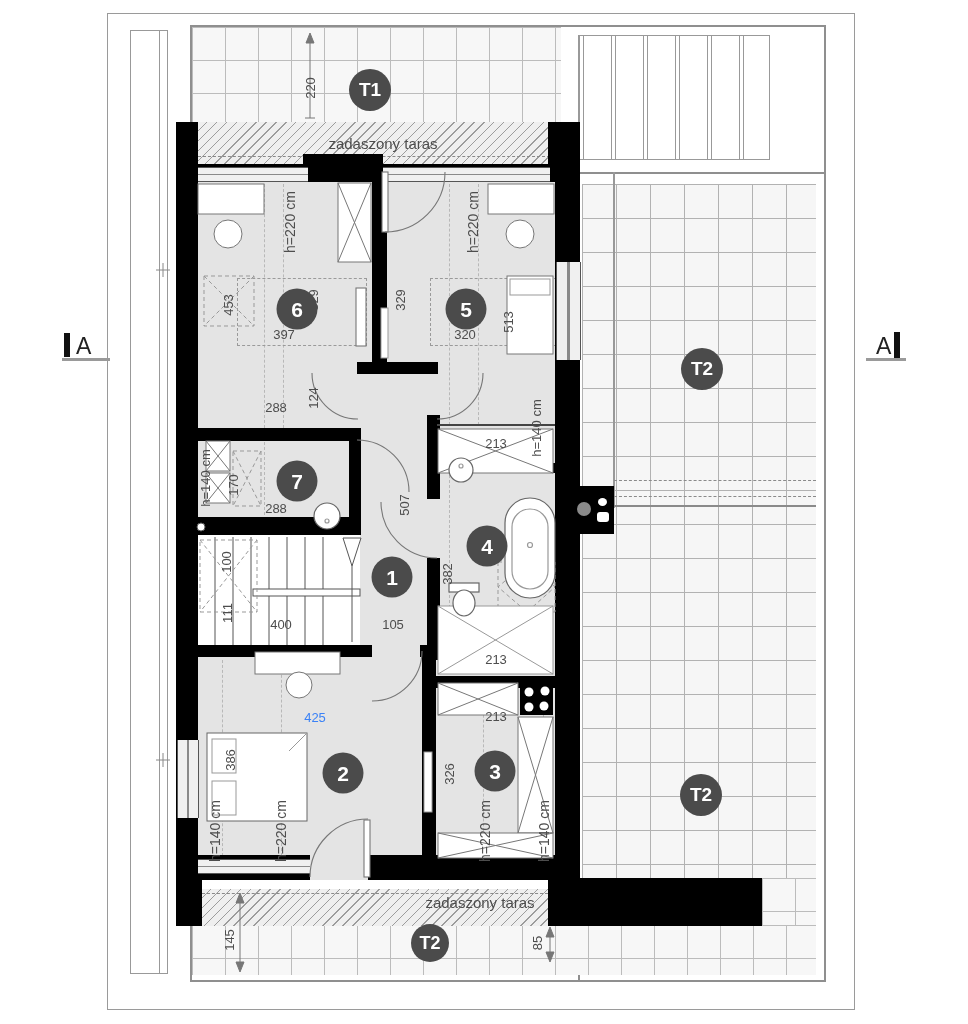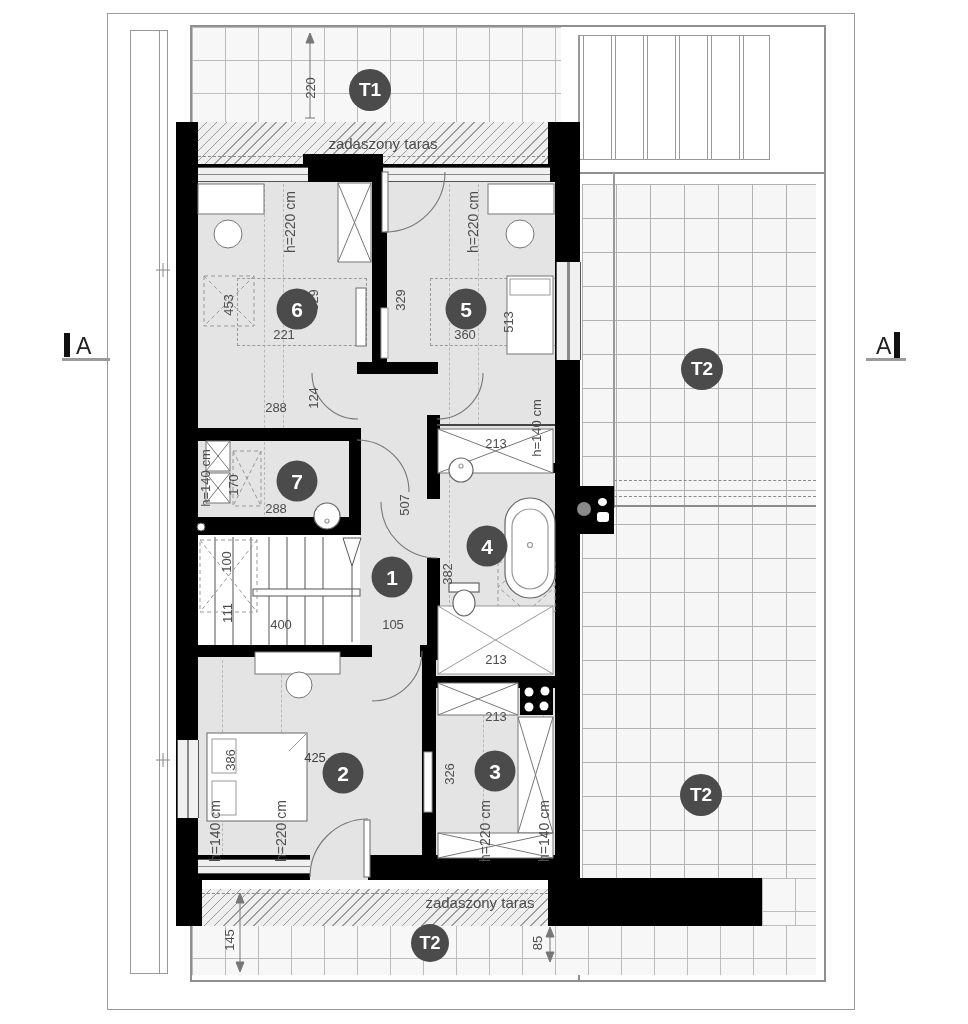--- a/index.html
+++ b/index.html
@@ -278,38 +278,38 @@
   <div id="texts-layer">
       <div class="dim" style="left: 383px; top: 143px; font-size: 15px; color: rgb(77, 77, 77); transform: translate(-50%, -50%) rotate(0deg);">zadaszony taras</div>
       <div class="dim" style="left: 480px; top: 902px; font-size: 15px; color: rgb(77, 77, 77); transform: translate(-50%, -50%) rotate(0deg);">zadaszony taras</div>
       <div class="dim" style="left: 310px; top: 88px; font-size: 13px; color: rgb(77, 77, 77); transform: translate(-50%, -50%) rotate(-90deg);">220</div>
       <div class="dim" style="left: 290px; top: 222px; font-size: 14px; color: rgb(77, 77, 77); transform: translate(-50%, -50%) rotate(-90deg);">h=220 cm</div>
       <div class="dim" style="left: 473px; top: 222px; font-size: 14px; color: rgb(77, 77, 77); transform: translate(-50%, -50%) rotate(-90deg);">h=220 cm</div>
       <div class="dim" style="left: 313px; top: 300px; font-size: 13px; color: rgb(77, 77, 77); transform: translate(-50%, -50%) rotate(-90deg);">329</div>
       <div class="dim" style="left: 400px; top: 300px; font-size: 13px; color: rgb(77, 77, 77); transform: translate(-50%, -50%) rotate(-90deg);">329</div>
       <div class="dim" style="left: 228px; top: 305px; font-size: 13px; color: rgb(77, 77, 77); transform: translate(-50%, -50%) rotate(-90deg);">453</div>
       <div class="dim" style="left: 508px; top: 322px; font-size: 13px; color: rgb(77, 77, 77); transform: translate(-50%, -50%) rotate(-90deg);">513</div>
-      <div class="dim" style="left: 284px; top: 334px; font-size: 13px; color: rgb(77, 77, 77); transform: translate(-50%, -50%) rotate(0deg);">221</div>
-      <div class="dim" style="left: 465px; top: 334px; font-size: 13px; color: rgb(77, 77, 77); transform: translate(-50%, -50%) rotate(0deg);">360</div>
+      <div class="dim" style="left: 284px; top: 334px; font-size: 13px; color: rgb(77, 77, 77); transform: translate(-50%, -50%) rotate(0deg);">397</div>
+      <div class="dim" style="left: 465px; top: 334px; font-size: 13px; color: rgb(77, 77, 77); transform: translate(-50%, -50%) rotate(0deg);">320</div>
       <div class="dim" style="left: 313px; top: 398px; font-size: 13px; color: rgb(77, 77, 77); transform: translate(-50%, -50%) rotate(-90deg);">124</div>
       <div class="dim" style="left: 276px; top: 407px; font-size: 13px; color: rgb(77, 77, 77); transform: translate(-50%, -50%) rotate(0deg);">288</div>
       <div class="dim" style="left: 496px; top: 443px; font-size: 13px; color: rgb(77, 77, 77); transform: translate(-50%, -50%) rotate(0deg);">213</div>
       <div class="dim" style="left: 536px; top: 428px; font-size: 13px; color: rgb(77, 77, 77); transform: translate(-50%, -50%) rotate(-90deg);">h=140 cm</div>
       <div class="dim" style="left: 205px; top: 478px; font-size: 13px; color: rgb(77, 77, 77); transform: translate(-50%, -50%) rotate(-90deg);">h=140 cm</div>
       <div class="dim" style="left: 233px; top: 485px; font-size: 13px; color: rgb(77, 77, 77); transform: translate(-50%, -50%) rotate(-90deg);">170</div>
       <div class="dim" style="left: 276px; top: 508px; font-size: 13px; color: rgb(77, 77, 77); transform: translate(-50%, -50%) rotate(0deg);">288</div>
       <div class="dim" style="left: 404px; top: 505px; font-size: 13px; color: rgb(77, 77, 77); transform: translate(-50%, -50%) rotate(-90deg);">507</div>
       <div class="dim" style="left: 447px; top: 574px; font-size: 13px; color: rgb(77, 77, 77); transform: translate(-50%, -50%) rotate(-90deg);">382</div>
       <div class="dim" style="left: 226px; top: 562px; font-size: 13px; color: rgb(77, 77, 77); transform: translate(-50%, -50%) rotate(-90deg);">100</div>
       <div class="dim" style="left: 227px; top: 613px; font-size: 13px; color: rgb(77, 77, 77); transform: translate(-50%, -50%) rotate(-90deg);">111</div>
       <div class="dim" style="left: 281px; top: 624px; font-size: 13px; color: rgb(77, 77, 77); transform: translate(-50%, -50%) rotate(0deg);">400</div>
       <div class="dim" style="left: 393px; top: 624px; font-size: 13px; color: rgb(77, 77, 77); transform: translate(-50%, -50%) rotate(0deg);">105</div>
       <div class="dim" style="left: 496px; top: 659px; font-size: 13px; color: rgb(77, 77, 77); transform: translate(-50%, -50%) rotate(0deg);">213</div>
       <div class="dim" style="left: 496px; top: 716px; font-size: 13px; color: rgb(77, 77, 77); transform: translate(-50%, -50%) rotate(0deg);">213</div>
-      <div class="dim" style="left: 315px; top: 757px; font-size: 13px; color: #404040; transform: translate(-50%, -50%) rotate(0deg);">425</div>
+      <div class="dim" style="left: 315px; top: 717px; font-size: 13px; color: #3b82f6; transform: translate(-50%, -50%) rotate(0deg);">425</div>
       <div class="dim" style="left: 230px; top: 760px; font-size: 13px; color: rgb(77, 77, 77); transform: translate(-50%, -50%) rotate(-90deg);">386</div>
       <div class="dim" style="left: 449px; top: 774px; font-size: 13px; color: rgb(77, 77, 77); transform: translate(-50%, -50%) rotate(-90deg);">326</div>
       <div class="dim" style="left: 215px; top: 831px; font-size: 14px; color: rgb(77, 77, 77); transform: translate(-50%, -50%) rotate(-90deg);">h=140 cm</div>
       <div class="dim" style="left: 281px; top: 831px; font-size: 14px; color: rgb(77, 77, 77); transform: translate(-50%, -50%) rotate(-90deg);">h=220 cm</div>
       <div class="dim" style="left: 485px; top: 831px; font-size: 14px; color: rgb(77, 77, 77); transform: translate(-50%, -50%) rotate(-90deg);">h=220 cm</div>
       <div class="dim" style="left: 544px; top: 831px; font-size: 14px; color: rgb(77, 77, 77); transform: translate(-50%, -50%) rotate(-90deg);">h=140 cm</div>
       <div class="dim" style="left: 229px; top: 940px; font-size: 13px; color: rgb(77, 77, 77); transform: translate(-50%, -50%) rotate(-90deg);">145</div>
       <div class="dim" style="left: 537px; top: 943px; font-size: 13px; color: rgb(77, 77, 77); transform: translate(-50%, -50%) rotate(-90deg);">85</div>
     </div>
   <div id="badges-layer">

